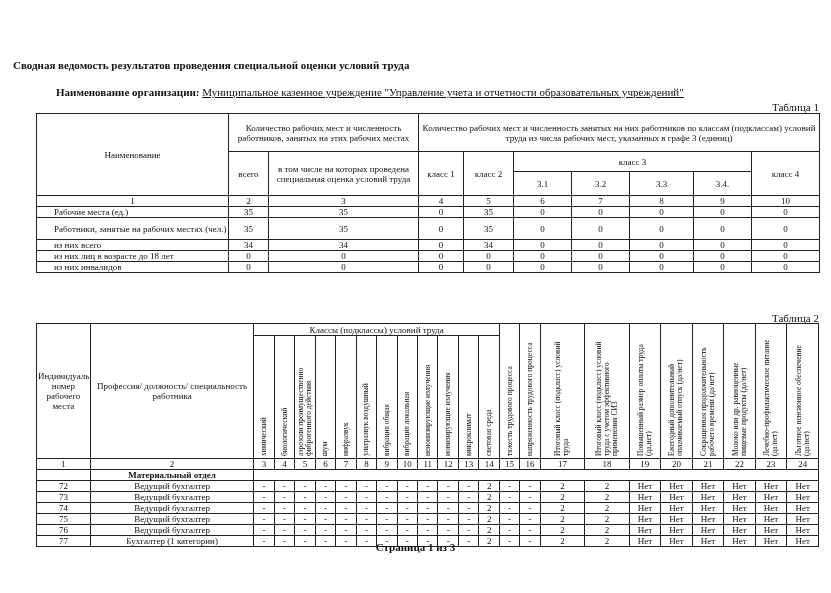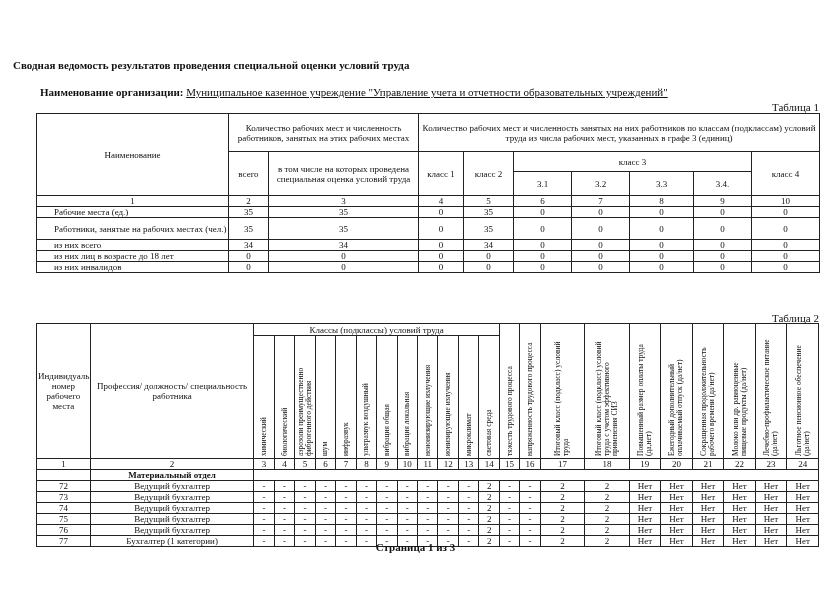--- a/index.html
+++ b/index.html
@@ -1,20 +1,20 @@
 <!DOCTYPE html>
 <html><head>
 <meta charset="utf-8">
 <style>
   html, body { margin:0; padding:0; background:#fff; }
   body { width:831px; height:593px; position:relative; overflow:hidden;
          font-family:"Liberation Serif", serif; color:#111; }
   .title { position:absolute; top:59px; left:0; width:672px; text-align:left;
            font-weight:bold; font-size:11px;margin-left:13px; }
-  .org { position:absolute; top:86px; left:40px; font-size:11px; white-space:nowrap; }
+  .org { position:absolute; top:86px; left:56px; font-size:11px; white-space:nowrap; }
   .org .lbl { font-weight:bold; }
   .org .val { text-decoration:underline; }
   .tlabel { position:absolute; font-size:11px; }
   table { border-collapse:collapse; position:absolute; table-layout:fixed; }
   td, th { border:1px solid #222; padding:0 1px; font-weight:normal; text-align:center;
            vertical-align:middle; font-size:9px; line-height:10px; overflow:hidden; }
   #t1 { left:36px; top:113px; width:783px; }
   #t1 td.name { text-align:left; padding-left:17px; }
   #t1 .hdr td, #t1 .hdr th { font-size:9px; }
   #t2 { left:36px; top:323px; width:783px; }

